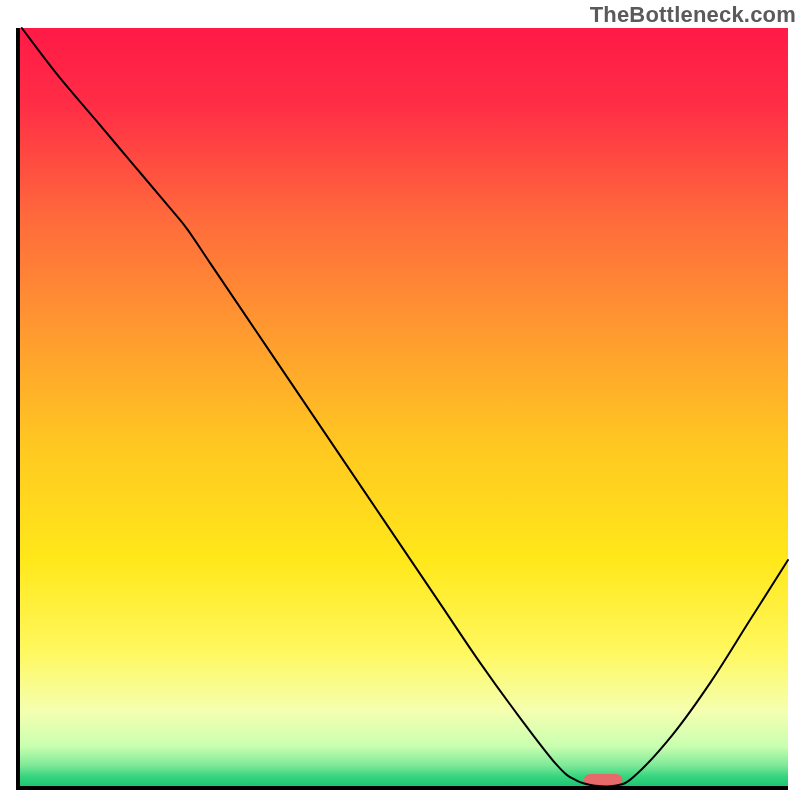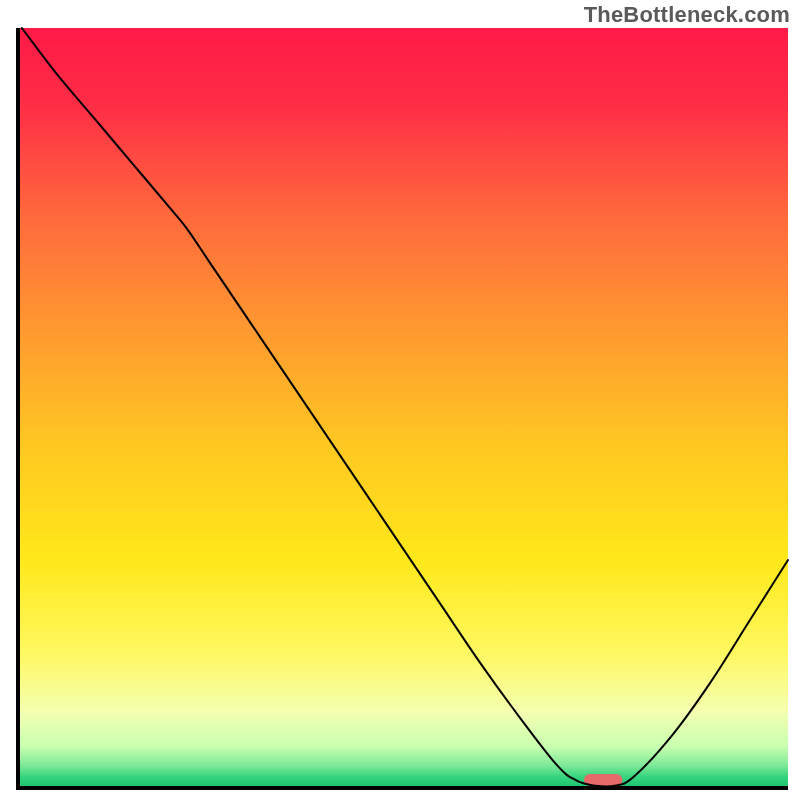--- a/index.html
+++ b/index.html
@@ -12,21 +12,21 @@
     font-family: Arial, Helvetica, sans-serif;
   }
   .chart-wrap {
     position: relative;
     width: 800px;
     height: 800px;
   }
   .watermark {
     position: absolute;
     top: 2px;
-    right: 10px;
+    right: 4px;
     font-size: 22px;
     font-weight: 600;
     color: #5a5a5a;
     letter-spacing: 0.2px;
     user-select: none;
   }
   svg {
     display: block;
   }
 </style>

